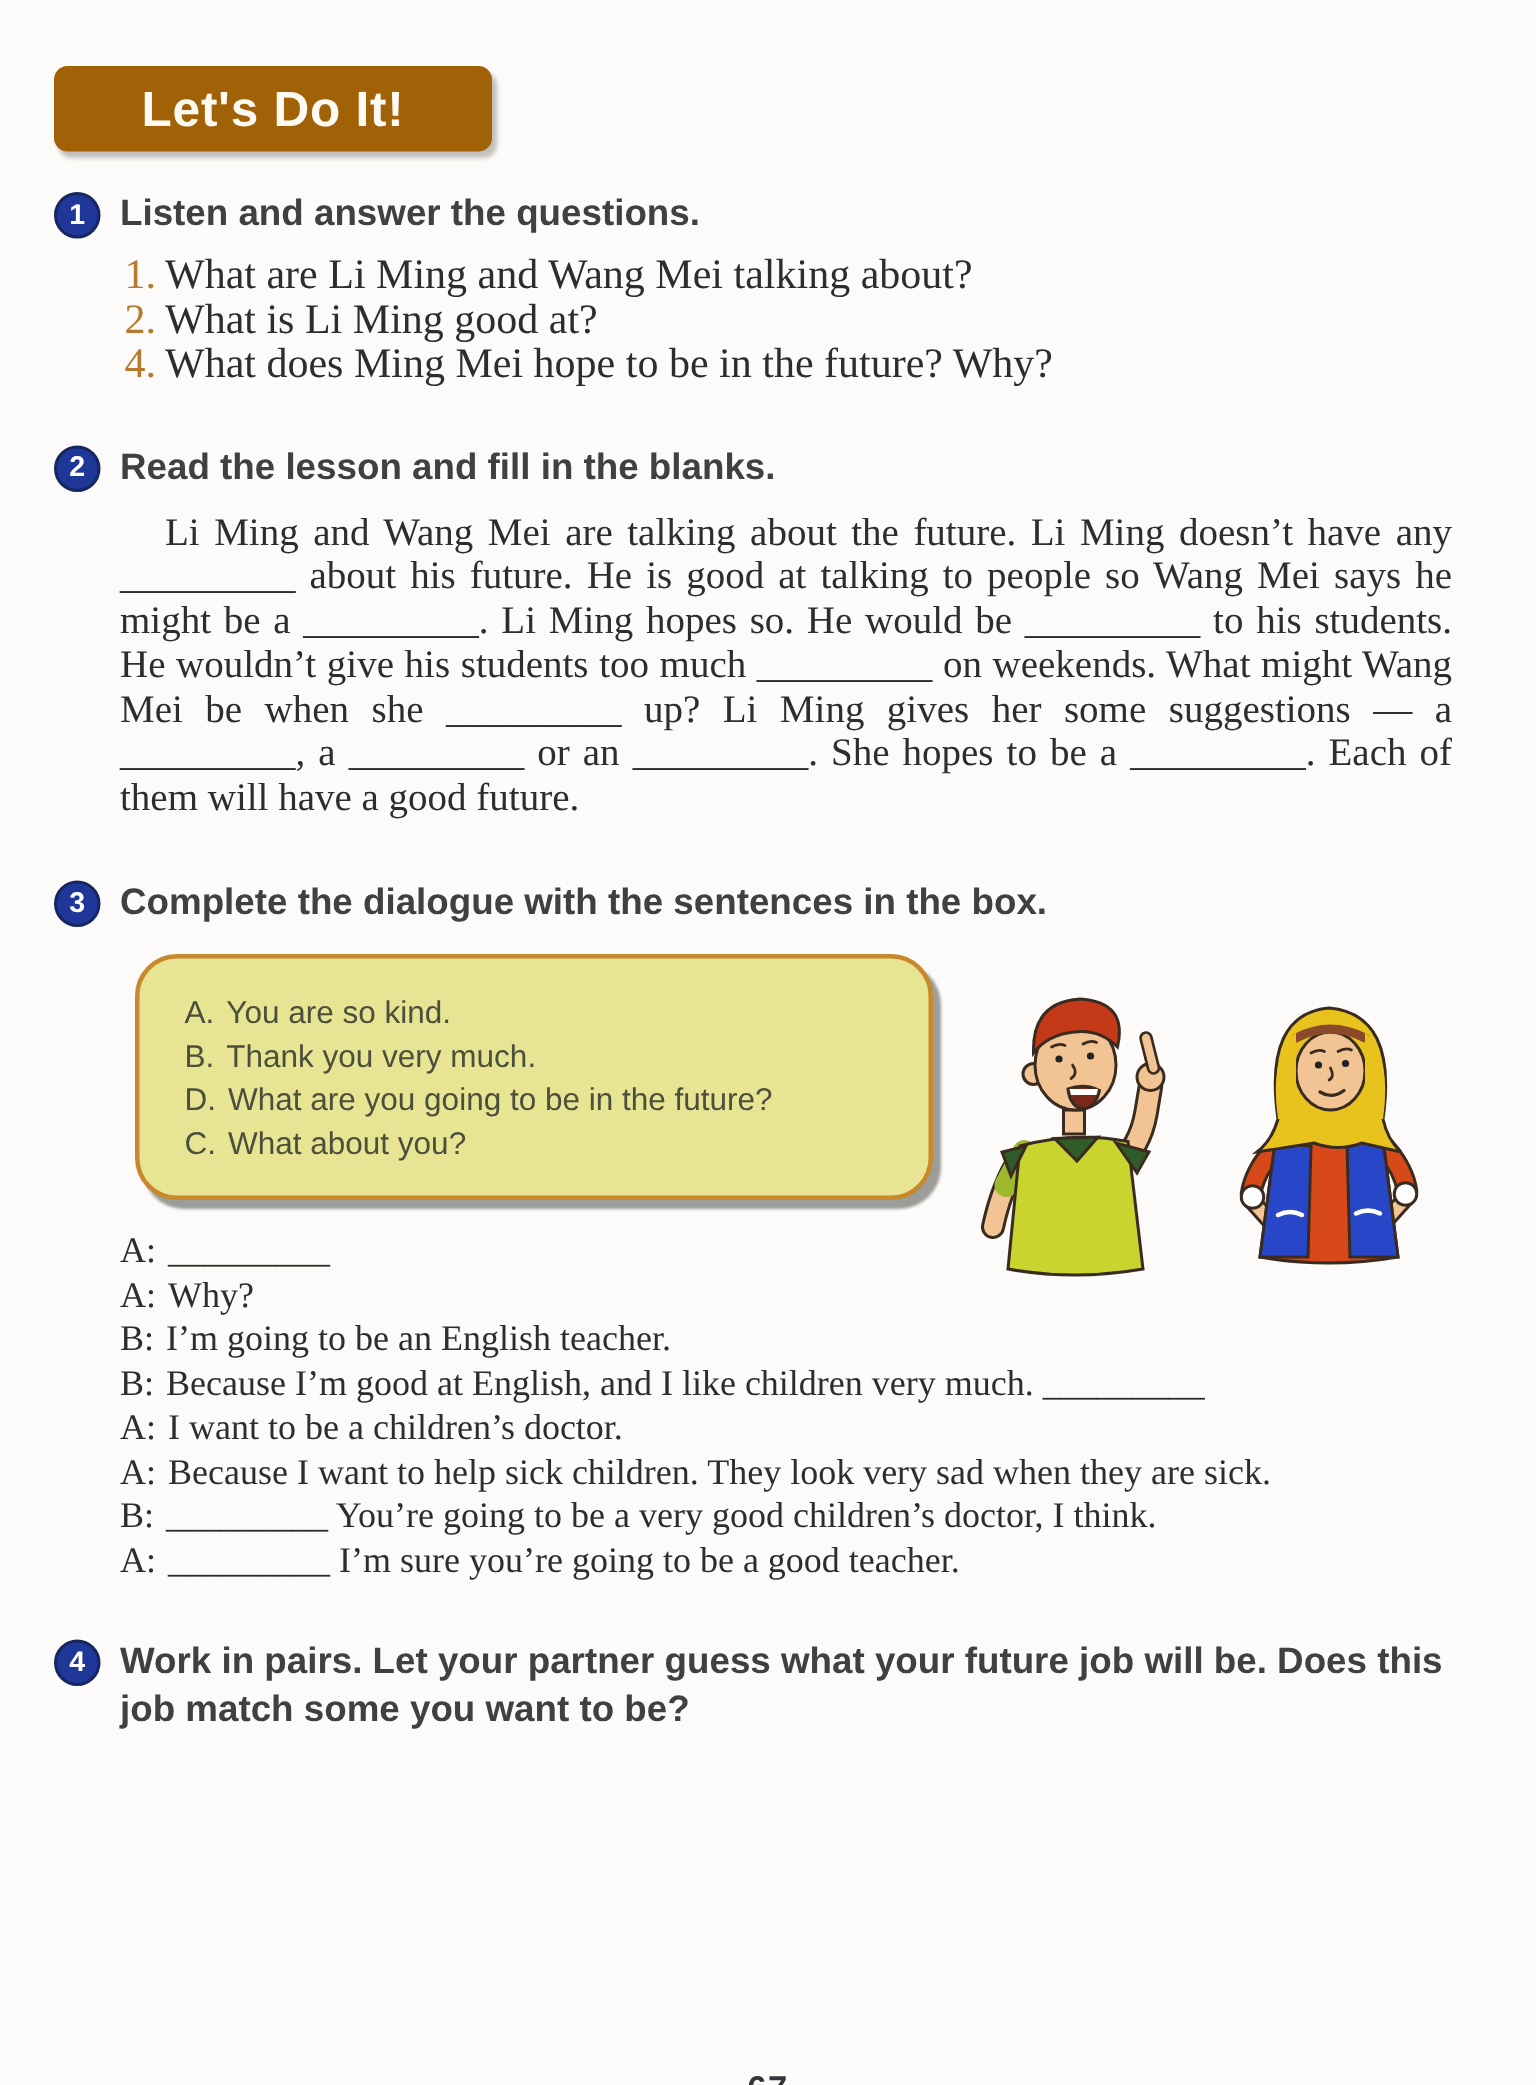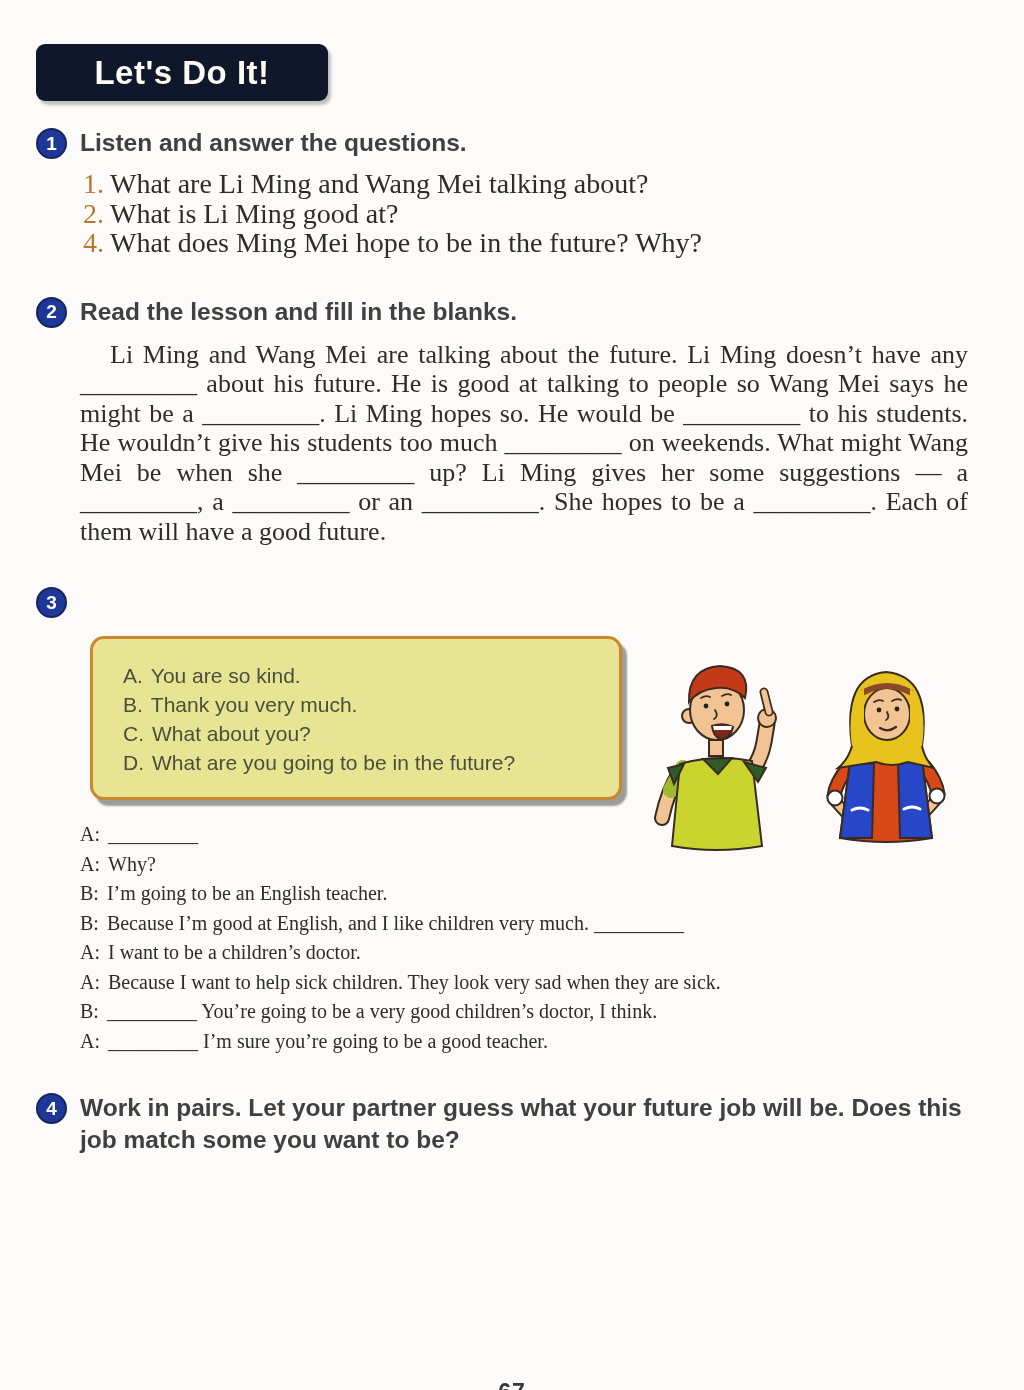--- a/index.html
+++ b/index.html
@@ -10,21 +10,21 @@
     font-family:"Liberation Serif", serif;
     color:#2e2d2b;
     overflow:hidden;
   }
   .page { position:relative; width:1024px; height:1390px; padding:0 36px; }
 
   
   .banner {
     margin-top:44px;
     width:292px; height:57px;
-    background:#0f172a;
+    background:#a16207;
     border-radius:9px;
     box-shadow:3px 4px 3px #c2c0bd;
     display:flex; align-items:center; justify-content:center;
   }
   .banner span {
     color:#fdfaf2; font-family:"Liberation Sans", sans-serif;
     font-weight:bold; font-size:33px; letter-spacing:0.5px;
   }
 
   
@@ -57,37 +57,37 @@
     text-align:justify; text-indent:30px;
   }
 
   
   .act3-content { position:relative; margin-top:18px; min-height:212px; }
   .sent-box {
     margin-left:54px;
     width:532px;
     background:#e7e493;
     border:3px solid #c8882c;
-    border-radius:14px;
+    border-radius:28px;
     box-shadow:5px 6px 2px #9c9c98;
     padding:22px 20px 20px 30px;
   }
   .sent-line {
     font-family:"Liberation Sans", sans-serif;
     font-size:21px; line-height:29px; color:#4c4f3c;
   }
   .sent-label { margin-right:8px; }
 
   .illustration {
     position:absolute; right:28px; top:14px;
     width:320px; height:212px;
   }
 
   .dialogue { margin:20px 0 0 44px; }
-  .d-line { font-size:20px; line-height:29.5px; white-space:pre-wrap; }
+  .d-line { font-size:24px; line-height:29.5px; white-space:pre-wrap; }
   .d-speaker { margin-right:8px; }
 
   
   .act4 { margin-top:36px; }
   .act4 .sec-title { width:900px; }
 
   
   .page-number {
     position:absolute; bottom:28px; left:0; width:1024px;
     text-align:center;
@@ -126,35 +126,36 @@
   </div>
 
   <div class="sec-header mt38">
     <div class="sec-num">2</div>
     <div class="sec-title">Read the lesson and fill in the blanks.</div>
   </div>
   <div class="fill-par">Li Ming and Wang Mei are talking about the future. Li Ming doesn’t have any _________ about his future. He is good at talking to people so Wang Mei says he might be a _________. Li Ming hopes so. He would be _________ to his students. He wouldn’t give his students too much _________ on weekends. What might Wang Mei be when she _________ up? Li Ming gives her some suggestions — a _________, a _________ or an _________. She hopes to be a _________. Each of them will have a good future.</div>
 
   <div class="sec-header mt40">
     <div class="sec-num">3</div>
+    <div class="sec-title">Complete the dialogue with the sentences in the box.</div>
   </div>
 
   <div class="act3-content">
     <div class="sent-box">
       <div class="sent-line">
         <span class="sent-label">A.</span><span>You are so kind.</span>
       </div>
       <div class="sent-line">
         <span class="sent-label">B.</span><span>Thank you very much.</span>
       </div>
       <div class="sent-line">
+        <span class="sent-label">D.</span><span>What are you going to be in the future?</span>
+      </div>
+      <div class="sent-line">
         <span class="sent-label">C.</span><span>What about you?</span>
-      </div>
-      <div class="sent-line">
-        <span class="sent-label">D.</span><span>What are you going to be in the future?</span>
       </div>
     </div>
 
     <svg class="illustration" viewBox="0 0 320 212">
       <g stroke="#3a2b20" stroke-width="2" stroke-linecap="round">
 
         <path d="M104,128 Q120,115 124,92 L127,74" fill="none" stroke="#3a2b20" stroke-width="17"></path>
         <path d="M104,128 Q120,115 124,92 L127,74" fill="none" stroke="#f2c493" stroke-width="13"></path>
         <circle cx="127" cy="68" r="9" fill="#f2c493"></circle>
         <path d="M129,62 L124,42" stroke="#3a2b20" stroke-width="9" fill="none"></path>

